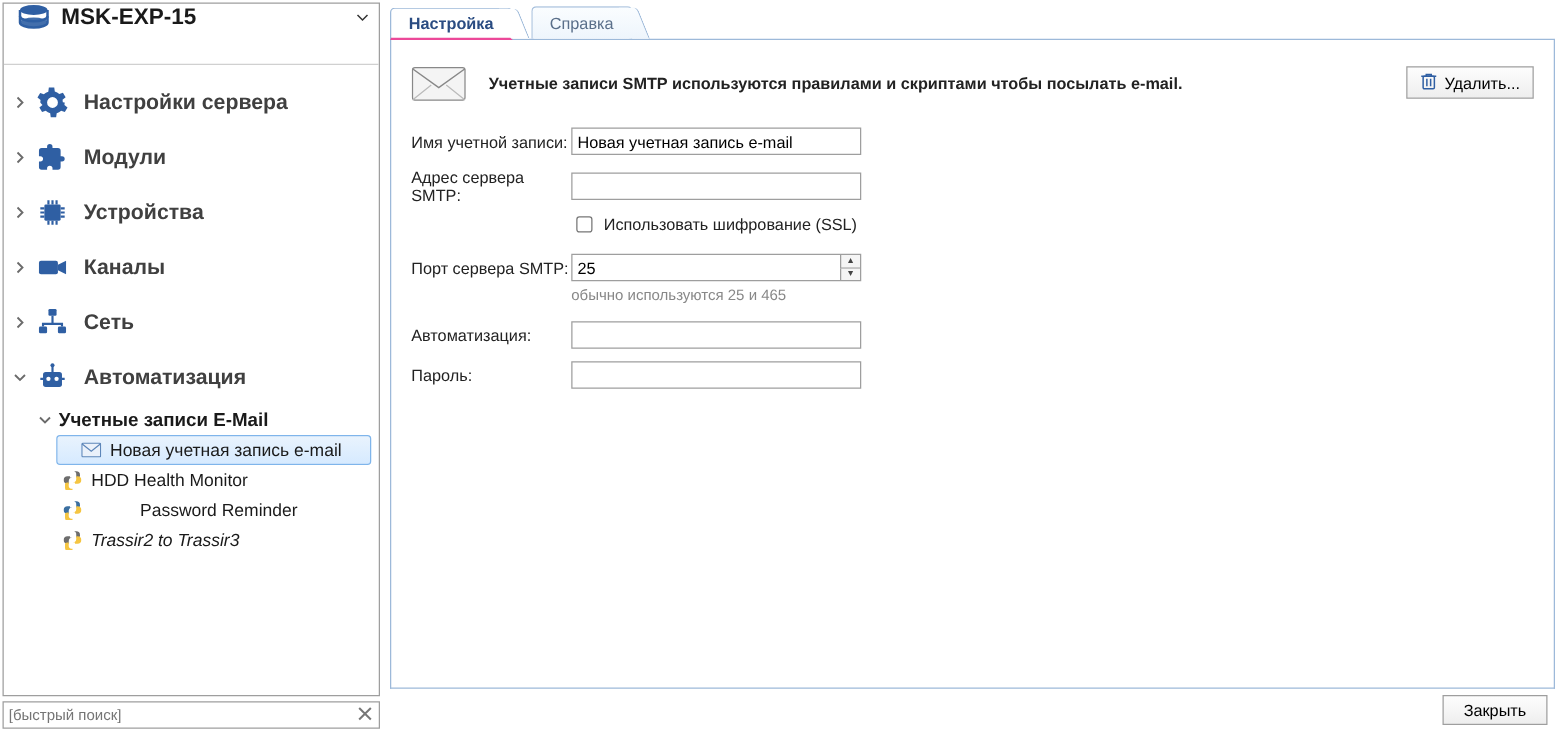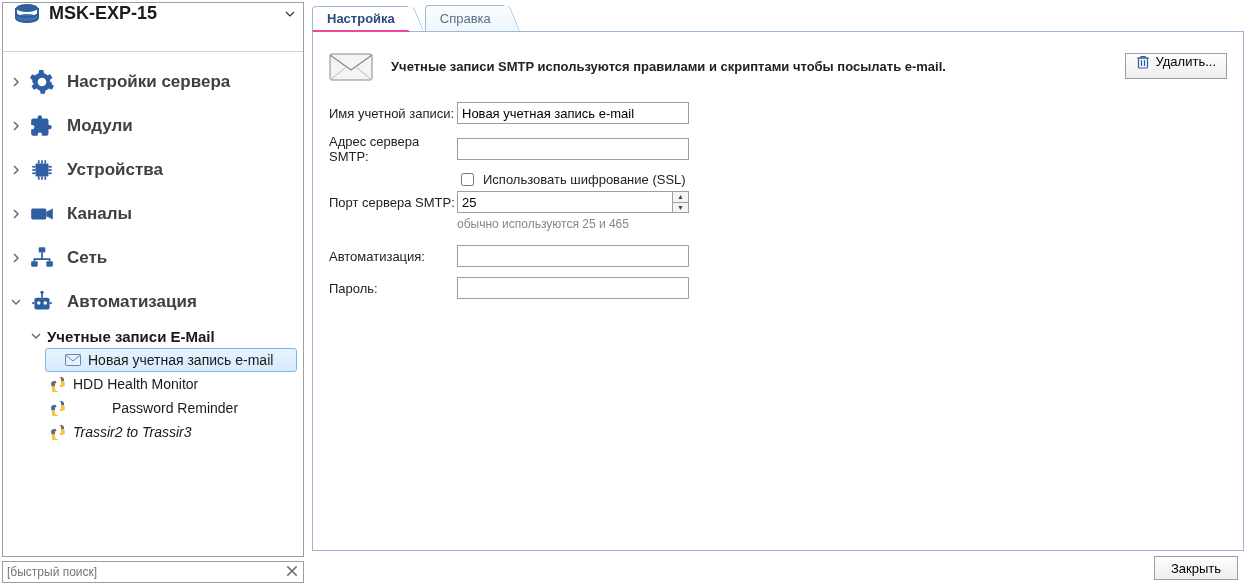--- a/index.html
+++ b/index.html
@@ -34,31 +34,31 @@
   .tab { height: 26px; padding: 0 14px; display: inline-flex; align-items: center; border: 1px solid #9db9d9; border-bottom: none; border-top-left-radius: 4px; border-top-right-radius: 4px; margin-right: -1px; font-size: 13px; color: #5a6f8a; background: linear-gradient(#fafdff, #eef5fc); cursor: pointer; position: relative; }
   .tab.active { background: #fff; color: #2a4c82; font-weight: 700; z-index: 2; border-bottom: 2px solid #ec4899; margin-bottom: -1px; }
   
   .tab.active::after{ content:""; position:absolute; right:-10px; bottom:-1px; width:14px; height:100%; border-bottom:1px solid #fff; border-right:1px solid #9db9d9; border-top-right-radius:4px; transform:skewX(22deg); background:#fff; }
   .tab:not(.active)::after{ content:""; position:absolute; right:-10px; bottom:0; width:14px; height:100%; border-right:1px solid #9db9d9; border-top-right-radius:4px; transform:skewX(22deg); background:linear-gradient(#fafdff,#eef5fc); }
   .tab + .tab { margin-left: 16px; }
   .panel { border: 1px solid #9db9d9; border-top: none; flex: 1; background: #fff; position: relative; min-height: 500px; }
   .header-bar { display: flex; align-items: center; padding: 18px 16px 0 16px; }
   .mail-icon-big { width: 44px; height: 32px; margin-right: 18px; }
   .header-text { font-size: 13px; font-weight: 700; }
-  .del-btn { margin-left: auto; height: 26px; padding: 0 10px; border: 1px solid #9e9e9e; background: linear-gradient(#fdfdfd, #eee); display: inline-flex; gap: 6px; cursor: pointer; font-size: 13px; }
+  .del-btn { margin-left: auto; height: 26px; padding: 0 10px; border: 1px solid #9e9e9e; background: linear-gradient(#fdfdfd, #eee); display: inline-flex; align-items: center; gap: 6px; cursor: pointer; font-size: 13px; }
   .form { padding: 20px 32px 0 16px; }
   .frow { display: flex; align-items: center; margin-bottom: 10px; }
   .flabel { width: 128px; text-align: left; font-size: 13px; color: #222; }
   .finput { width: 232px; height: 22px; border: 1px solid #9e9e9e; padding: 0 4px; font-size: 13px; }
   .spinner-wrap { position: relative; width: 232px; }
   .spinner-wrap input { padding-right: 18px; }
   .spin-btns { position: absolute; right: 1px; top: 1px; width: 16px; height: 20px; display: flex; flex-direction: column; }
   .spin-btns div { flex:1; border-left:1px solid #9e9e9e; display:flex; align-items:center; justify-content:center; cursor:pointer; font-size:7px; color:#444; background:#f5f5f5; }
   .spin-btns div:first-child{ border-bottom:1px solid #9e9e9e; }
-  .chkrow { margin-left: 128px; display: flex; align-items: center; gap: 6px; margin-top: -4px; margin-bottom: 2px; font-size: 13px; }
+  .chkrow { margin-left: 128px; display: flex; align-items: center; gap: 6px; margin-top: -4px; margin-bottom: 14px; font-size: 13px; }
   .hint { margin-left: 128px; color: #888; font-size: 12px; margin-top: -6px; margin-bottom: 14px; }
   
   .footer { height: 34px; display: flex; align-items: center; justify-content: flex-end; padding: 0 6px; }
   .close-btn { height: 24px; padding: 0 16px; border: 1px solid #9e9e9e; background: linear-gradient(#fdfdfd,#eee); cursor: pointer; font-size: 13px; }
   
   .blue { fill:#2f5fa3; }
 </style>
 </head>
 <body>
 

